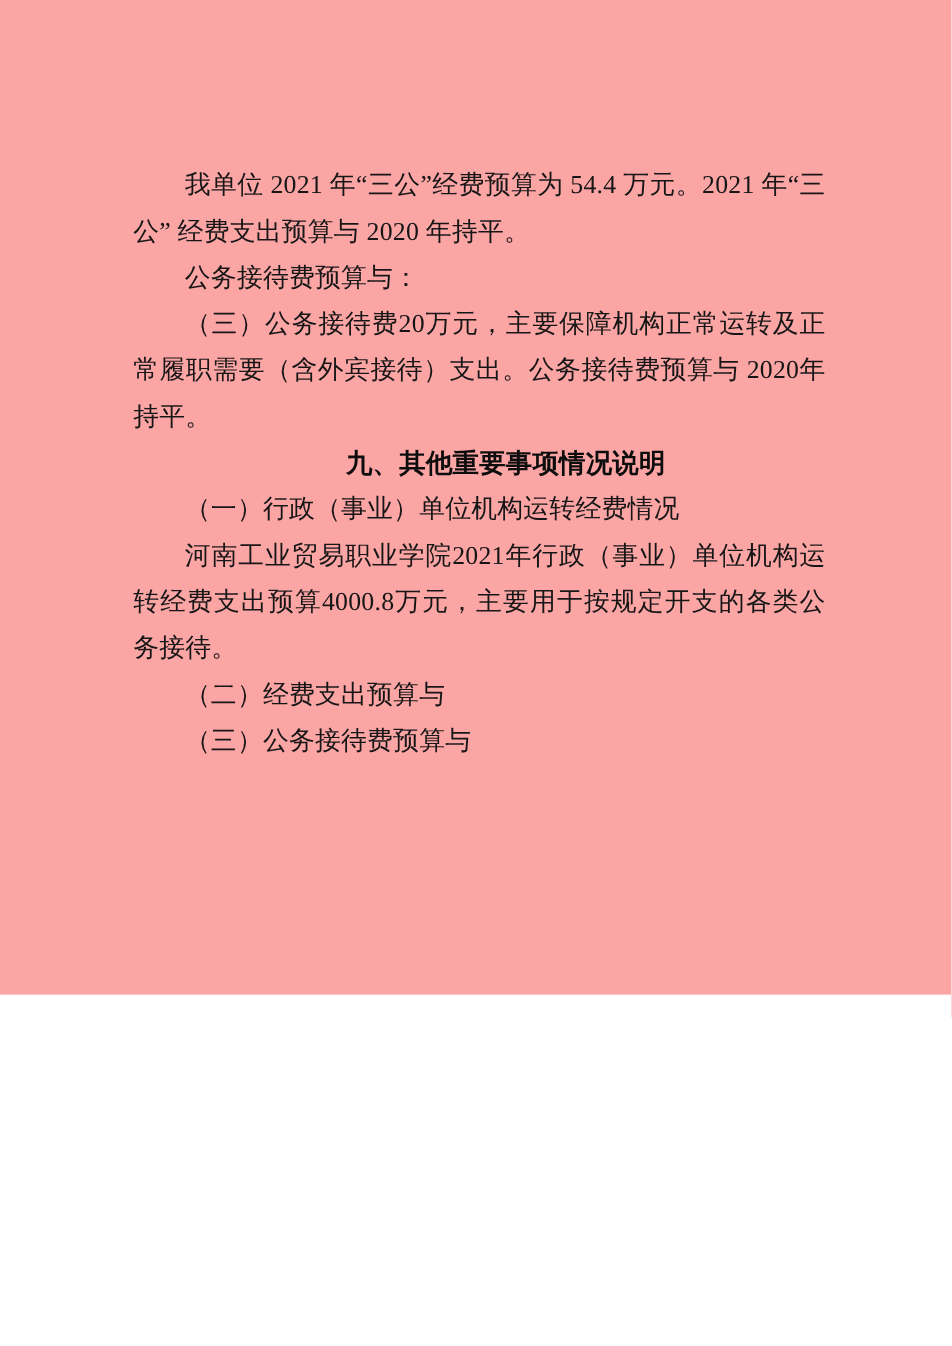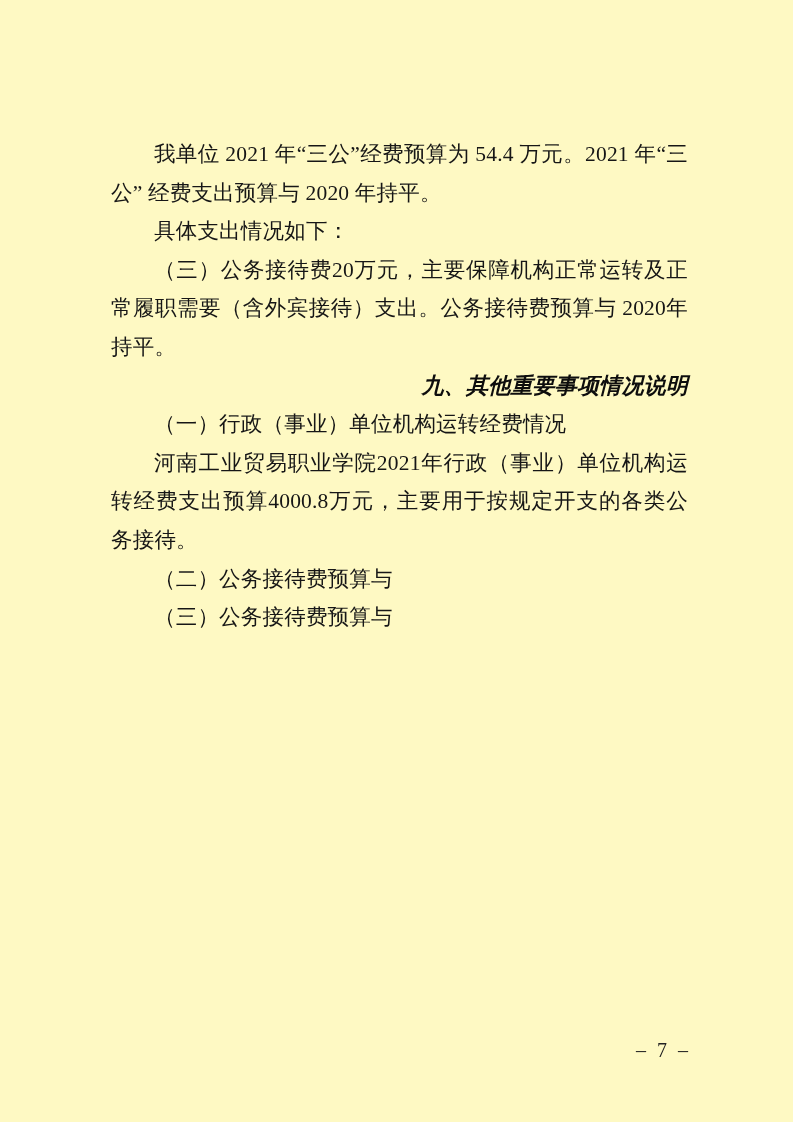--- a/index.html
+++ b/index.html
@@ -3,22 +3,22 @@
 <meta charset="utf-8">
 <style>
   html, body {
     margin: 0;
     padding: 0;
     background: #ffffff;
   }
   .page {
     position: relative;
     width: 793px;
-    height: 1122px;
-    background: #fef9c3;
+    height: 829px;
+    background: #fca5a5;
     overflow: hidden;
     font-family: "Liberation Serif", "DejaVu Serif", serif;
     color: #161616;
   }
   .content {
     position: absolute;
     left: 111px;
     top: 135px;
     width: 577px;
   }
@@ -30,44 +30,43 @@
     letter-spacing: 0.2px;
     text-align: justify;
     text-justify: inter-ideograph;
     text-indent: 2em;
     color: #161616;
   }
   .content p.heading {
     font-family: "Liberation Sans", "DejaVu Sans", sans-serif;
     font-weight: bold;
     font-size: 22px;
-    text-align: right;
+    text-align: center;
     color: #0d0d0d;
-    font-style: italic;
   }
   .page-number {
     position: absolute;
     left: 636px;
     top: 1038px;
     font-size: 20px;
     line-height: 24px;
     letter-spacing: 3px;
     color: #222222;
     font-family: "Liberation Serif", "DejaVu Serif", serif;
     white-space: nowrap;
   }
 </style>
 </head>
 <body>
 
 <div class="page">
   <div class="content">
       <p class="body">我单位 2021 年“三公”经费预算为 54.4 万元。2021 年“三公” 经费支出预算与 2020 年持平。</p>
-      <p class="body">具体支出情况如下：</p>
+      <p class="body">公务接待费预算与：</p>
       <p class="body">（三）公务接待费20万元，主要保障机构正常运转及正常履职需要（含外宾接待）支出。公务接待费预算与 2020年持平。</p>
       <p class="heading">九、其他重要事项情况说明</p>
       <p class="body">（一）行政（事业）单位机构运转经费情况</p>
       <p class="body">河南工业贸易职业学院2021年行政（事业）单位机构运转经费支出预算4000.8万元，主要用于按规定开支的各类公务接待。</p>
-      <p class="body">（二）公务接待费预算与</p>
+      <p class="body">（二）经费支出预算与</p>
       <p class="body">（三）公务接待费预算与</p>
     </div>
   <div class="page-number">– 7 –</div>
 </div>
 
 </body></html>

